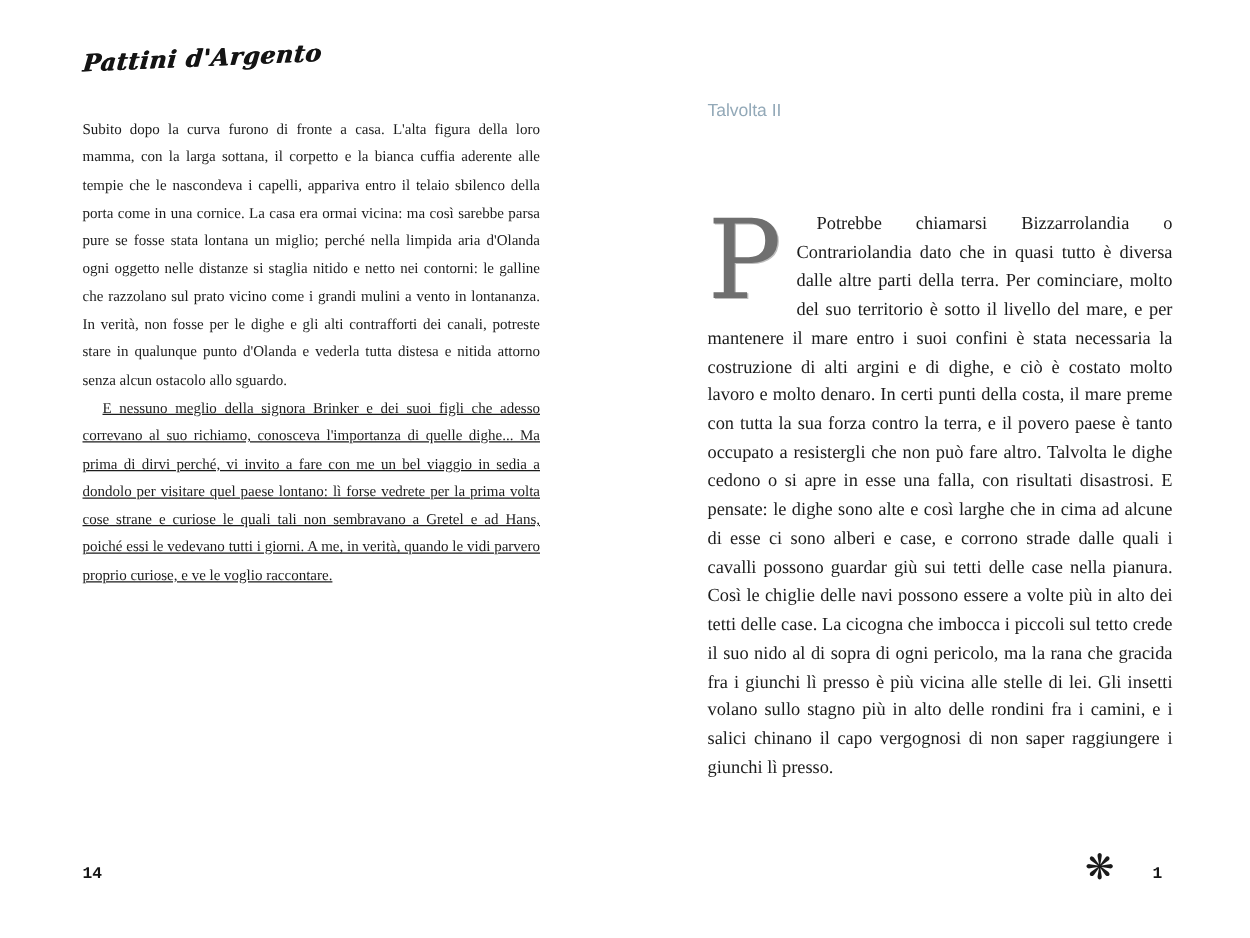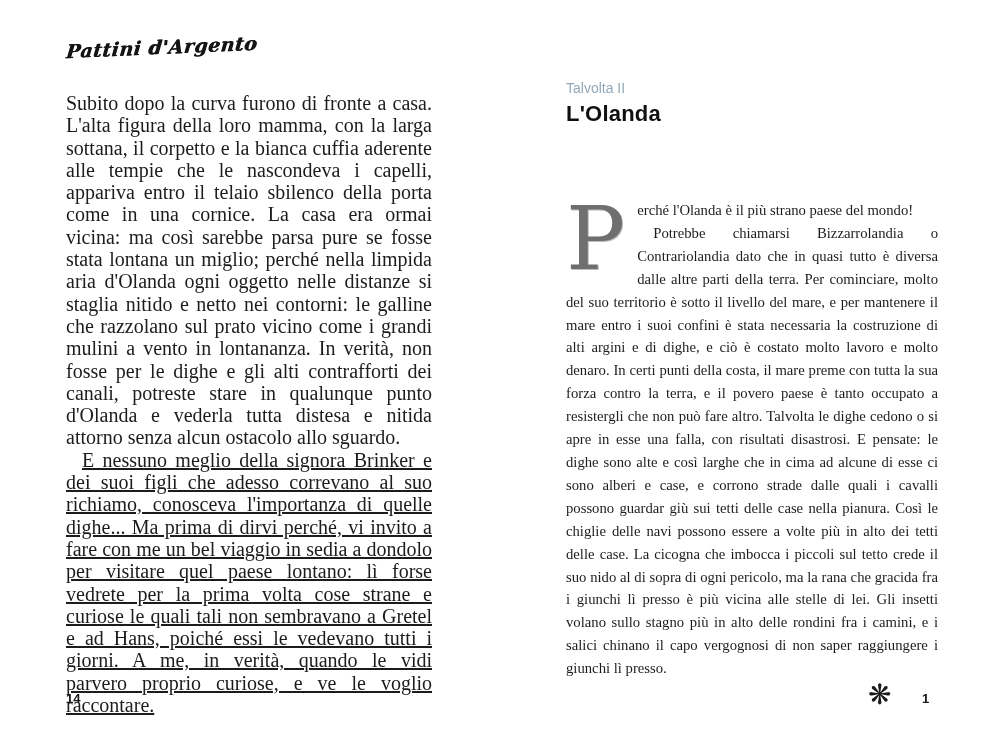--- a/index.html
+++ b/index.html
@@ -22,21 +22,21 @@
     font-weight:bold;
     font-size:19px;
     letter-spacing:0.5px;
     color:#141414;
     transform:rotate(-2.5deg) skewX(-8deg);
     text-shadow:0.6px 0 0 #141414;
   }
   .left-body {
     margin-top:34px;
     text-align:justify;
-    font-size:20px;
+    font-size:12px;
     line-height:22.3px;
   }
   .left-body p { margin:0; }
   .left-body p + p { text-indent:16px;text-decoration:underline; }
 
   
   .right-page { position:absolute; left:566px; top:80px; width:372px; }
   .chapter-label {
     font-family:"Liberation Sans", sans-serif;
     font-size:14px;
@@ -65,21 +65,21 @@
     line-height:70px;
     color:var(--drop_cap, #6f6f6f);
     margin:5px 12px 0 0;
     text-shadow:1px 1px 0 #bdbdbd;
   }
   .body-cont { text-indent:16px; }
 
   
   .page-num {
     position:absolute;
-    font-family:Liberation Sans, sans-serif;
+    font-family:Liberation Mono, monospace;
     font-weight:bold;
     font-size:13px;
     color:#161616;
   }
   .page-num-left  { left:66px;  top:691px; }
   .page-num-right { left:922px; top:691px; }
   .ornament {
     position:absolute;
     left:868px;
     top:681px;
@@ -96,24 +96,22 @@
   <div class="left-page">
     <div class="script-logo">Pattini d'Argento</div>
     <div class="left-body">
       <p>Subito dopo la curva furono di fronte a casa. L'alta figura della loro mamma, con la larga sottana, il corpetto e la bianca cuffia aderente alle tempie che le nascondeva i capelli, appariva entro il telaio sbilenco della porta come in una cornice. La casa era ormai vicina: ma così sarebbe parsa pure se fosse stata lontana un miglio; perché nella limpida aria d'Olanda ogni oggetto nelle distanze si staglia nitido e netto nei contorni: le galline che razzolano sul prato vicino come i grandi mulini a vento in lontananza. In verità, non fosse per le dighe e gli alti contrafforti dei canali, potreste stare in qualunque punto d'Olanda e vederla tutta distesa e nitida attorno senza alcun ostacolo allo sguardo.</p>
       <p>E nessuno meglio della signora Brinker e dei suoi figli che adesso correvano al suo richiamo, conosceva l'importanza di quelle dighe... Ma prima di dirvi perché, vi invito a fare con me un bel viaggio in sedia a dondolo per visitare quel paese lontano: lì forse vedrete per la prima volta cose strane e curiose le quali tali non sembravano a Gretel e ad Hans, poiché essi le vedevano tutti i giorni. A me, in verità, quando le vidi parvero proprio curiose, e ve le voglio raccontare.</p>
     </div>
   </div>
 
   <div class="right-page">
     <p class="chapter-label">Talvolta II</p>
-    <h1 class="chapter-title">L'Olanda</h1>
     <div class="right-body">
       <span class="dropcap">P</span>
-      <p class="first-line">erché l'Olanda è il più strano paese del mondo!</p>
       <p class="body-cont">Potrebbe chiamarsi Bizzarrolandia o Contrariolandia dato che in quasi tutto è diversa dalle altre parti della terra. Per cominciare, molto del suo territorio è sotto il livello del mare, e per mantenere il mare entro i suoi confini è stata necessaria la costruzione di alti argini e di dighe, e ciò è costato molto lavoro e molto denaro. In certi punti della costa, il mare preme con tutta la sua forza contro la terra, e il povero paese è tanto occupato a resistergli che non può fare altro. Talvolta le dighe cedono o si apre in esse una falla, con risultati disastrosi. E pensate: le dighe sono alte e così larghe che in cima ad alcune di esse ci sono alberi e case, e corrono strade dalle quali i cavalli possono guardar giù sui tetti delle case nella pianura. Così le chiglie delle navi possono essere a volte più in alto dei tetti delle case. La cicogna che imbocca i piccoli sul tetto crede il suo nido al di sopra di ogni pericolo, ma la rana che gracida fra i giunchi lì presso è più vicina alle stelle di lei. Gli insetti volano sullo stagno più in alto delle rondini fra i camini, e i salici chinano il capo vergognosi di non saper raggiungere i giunchi lì presso.</p>
     </div>
   </div>
 
   <div class="page-num page-num-left">14</div>
   <div class="ornament">❋</div>
   <div class="page-num page-num-right">1</div>
 
 </div>
 

